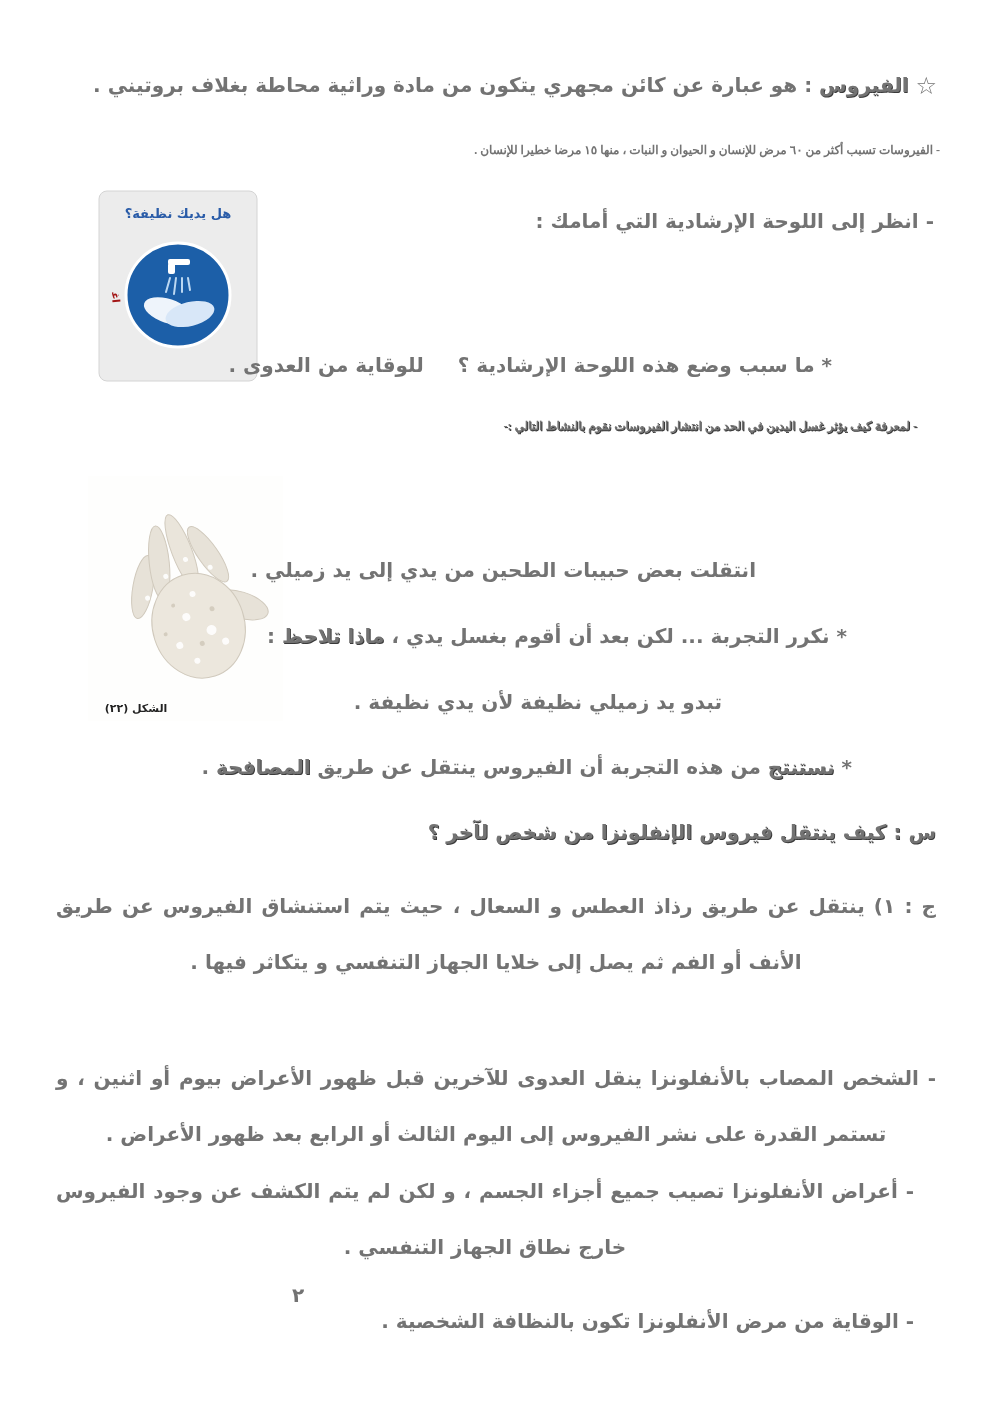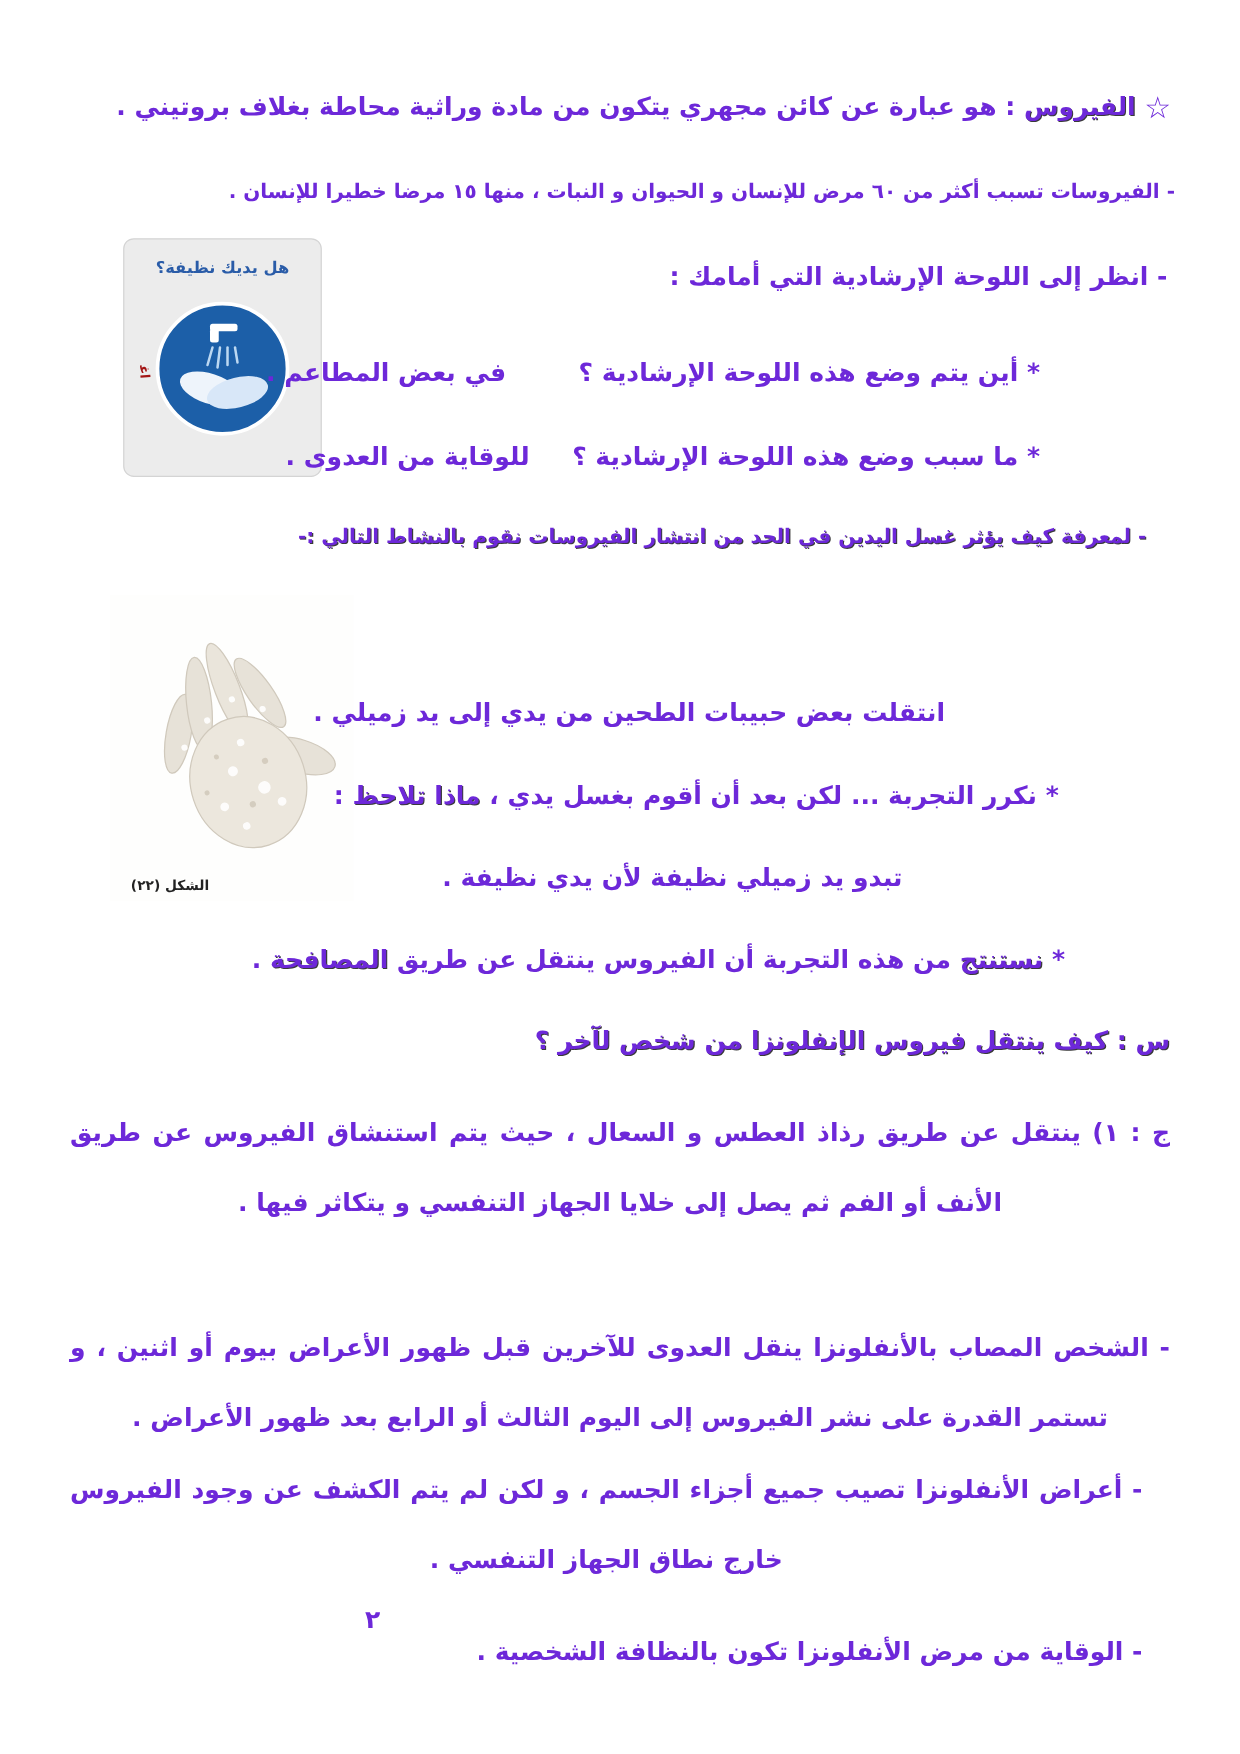--- a/index.html
+++ b/index.html
@@ -1,37 +1,37 @@
 <!DOCTYPE html>
 <html lang="ar"><head>
 <meta charset="utf-8">
 <style>
   * { margin:0; padding:0; box-sizing:border-box; }
   html,body { background:#ffffff; }
   .page {
     position:relative; width:992px; height:1403px; margin:0 auto;
-    background:#ffffff; overflow:hidden; direction:rtl; color:#6d28d9;
+    background:#ffffff; overflow:hidden; direction:rtl; color:#737373;
     font-family:"DejaVu Sans", sans-serif;
   }
   .line {
     position:absolute; font-weight:bold; font-size:20px;
     white-space:nowrap;
   }
   .para {
     position:absolute; font-weight:bold; font-size:20px;
     line-height:56px; text-align:justify; text-align-last:center;
   }
   .fancy {
     text-shadow:0.9px 0.9px 0 #3a3a3a;
     letter-spacing:0.3px;
   }
   .gap-lg { display:inline-block; width:58px; }
   .gap-md { display:inline-block; width:34px; }
   .star { font-size:24px; vertical-align:-2px; }
-  .sz19 { font-size:16px; }
+  .sz19 { font-size:12px;font-family:Liberation Serif, serif; }
   svg text { font-family:"DejaVu Sans", sans-serif; font-weight:bold; }
   .pagenum { position:absolute; font-weight:bold; font-size:20px; }
 </style>
 </head>
 <body>
 
 <div class="page">
 
   <div class="line" style="top:72px; right:55px;">
     <span class="star">☆</span>
@@ -61,23 +61,20 @@
     <defs>
       <path id="ringPath" d="M 14,105 A 66,66 0 0 0 146,105" fill="none"></path>
     </defs>
     <text font-size="10.5" fill="#a31515">
       <textPath href="#ringPath" startOffset="4%">اغسل يديك للوقاية من عدوى الأمراض</textPath>
     </text>
   </svg>
 
   <div class="line" style="top:209px; right:58px;">- انظر إلى اللوحة الإرشادية التي أمامك :</div>
 
-  <div class="line" style="top:286px; right:160px;">
-    <span>* أين يتم وضع هذه اللوحة الإرشادية ؟</span><span class="gap-lg"></span><span>في بعض المطاعم .</span>
-  </div>
 
   <div class="line" style="top:353px; right:160px;">
     <span>* ما سبب وضع هذه اللوحة الإرشادية ؟</span><span class="gap-md"></span><span>للوقاية من العدوى .</span>
   </div>
 
   <div class="line fancy sz19" style="top:419px; right:75px;text-align:center;">- لمعرفة كيف يؤثر غسل اليدين في الحد من انتشار الفيروسات نقوم بالنشاط التالي :-</div>
 
   <svg style="position:absolute; top:476px; left:88px;" width="195" height="245" viewBox="0 0 195 245">
     <rect width="195" height="245" fill="#fefefd"></rect>
     <g transform="rotate(-18 100 130)">

